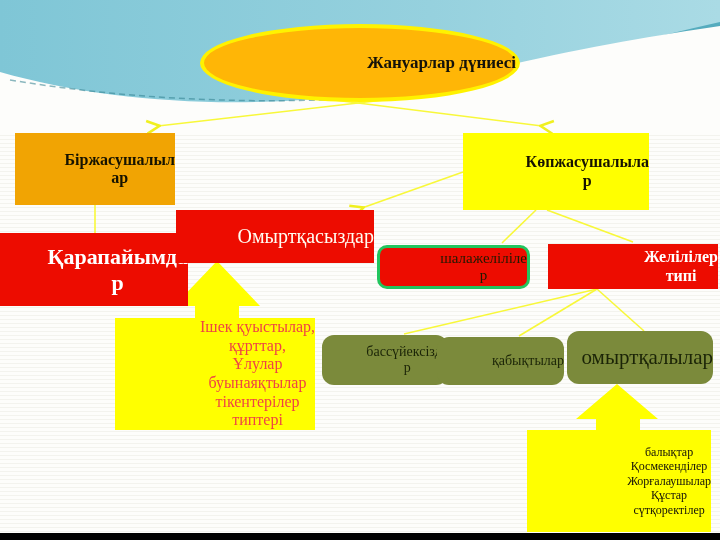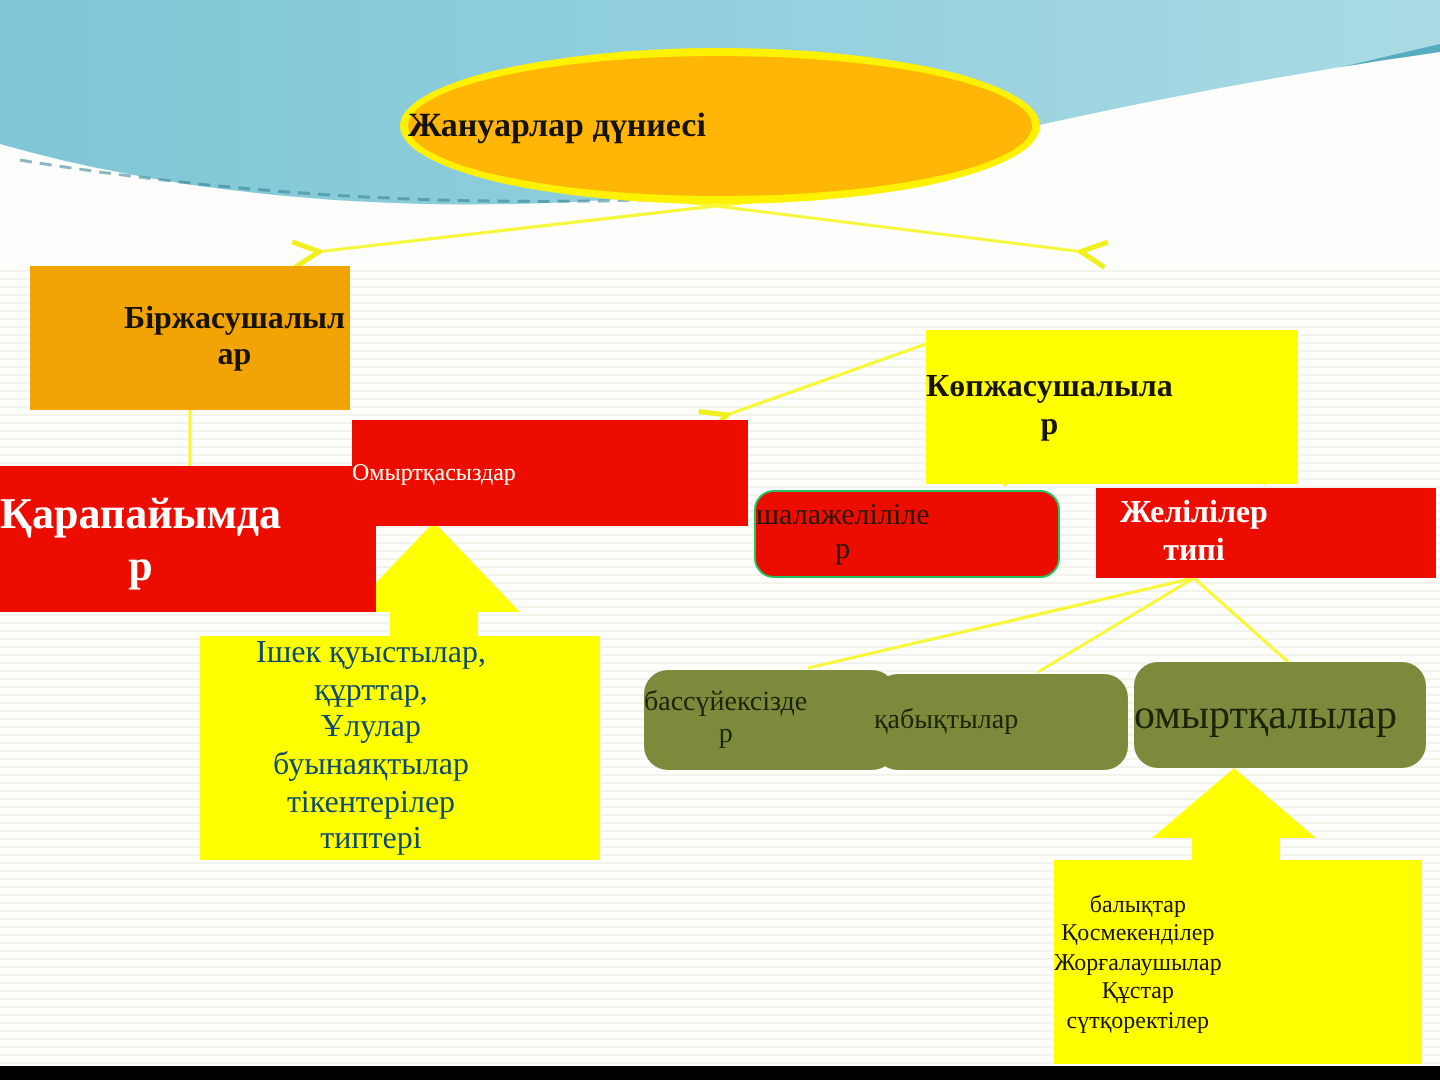--- a/index.html
+++ b/index.html
@@ -6,35 +6,35 @@
   body{
     width:720px;height:540px;position:relative;overflow:hidden;
     font-family:"Liberation Serif","DejaVu Serif",serif;
     background:#fcfcfa;
     background-image:repeating-linear-gradient(180deg,#fdfdfb 0px,#fdfdfb 3px,#f3f3ee 3px,#f3f3ee 4px);
   }
   .abs{position:absolute;box-sizing:border-box;}
   #wave-svg{left:0;top:0;z-index:0;}
   #connector-svg{left:0;top:0;z-index:1;}
   .node{
-    z-index:2;display:flex;align-items:center;justify-content:flex-start;
+    z-index:2;display:flex;align-items:center;justify-content:flex-end;
     text-align:center;white-space:pre-line;line-height:1.15;
   }
   .ellipse{
     left:200px;top:24px;width:320px;height:78px;border-radius:50%;
     background:#ffb606;border:4px solid #fff200;
     font-weight:bold;font-size:17px;color:#14120a;
   }
   .box-unicellular{left:15px;top:133px;width:160px;height:72px;background:#f1a403;font-weight:bold;font-size:16px;color:#161300;padding-left:47px;}
-  .box-multicellular{left:463px;top:133px;width:186px;height:77px;background:#ffff00;font-weight:bold;font-size:16px;color:#161300;margin-top:32px;}
+  .box-multicellular{left:463px;top:133px;width:186px;height:77px;background:#ffff00;font-weight:bold;font-size:16px;color:#161300;}
   .box-protozoa{left:0px;top:233px;width:188px;height:73px;background:#ed0c00;font-weight:bold;font-size:22px;color:#ffffff;}
-  .box-invertebrates{left:176px;top:210px;width:198px;height:53px;background:#ed0c00;font-size:12px;color:#fffdf2;}
-  .box-hemichordates{left:377px;top:245px;width:153px;height:44px;background:#ed0c00;border:1px solid #22c55e;border-radius:10px;font-size:15px;color:#201a00;}
+  .box-invertebrates{left:176px;top:210px;width:198px;height:53px;background:#ed0c00;font-size:20px;color:#fffdf2;}
+  .box-hemichordates{left:377px;top:245px;width:153px;height:44px;background:#ed0c00;border:3px solid #22c55e;border-radius:10px;font-size:15px;color:#201a00;}
   .box-chordates{left:548px;top:244px;width:170px;height:45px;background:#ed0c00;font-weight:bold;font-size:16px;color:#ffffff;padding-left:12px;}
-  .box-invert-types{left:100px;top:318px;width:200px;height:112px;background:#ffff00;font-size:16px;line-height:1.17;color:#0c4a6e;padding-left:28px;}
+  .box-invert-types{left:115px;top:318px;width:200px;height:112px;background:#ffff00;font-size:16px;line-height:1.17;color:#ef4444;padding-left:28px;}
   .box-olive{background:#7b8a3b;border-radius:12px;color:#1b2407;font-size:14px;}
   .box-acraniates{left:322px;top:335px;width:126px;height:50px;}
   .box-tunicates{left:437px;top:337px;width:127px;height:48px;}
   .box-vertebrates{left:567px;top:331px;width:146px;height:53px;font-size:21px;}
   .box-vert-classes{left:527px;top:430px;width:184px;height:102px;background:#ffff00;font-size:12px;line-height:1.2;color:#14120a;}
   .bottom-bar{left:0;top:533px;width:720px;height:7px;background:#000000;z-index:3;}
 </style>
 </head>
 <body>
 

